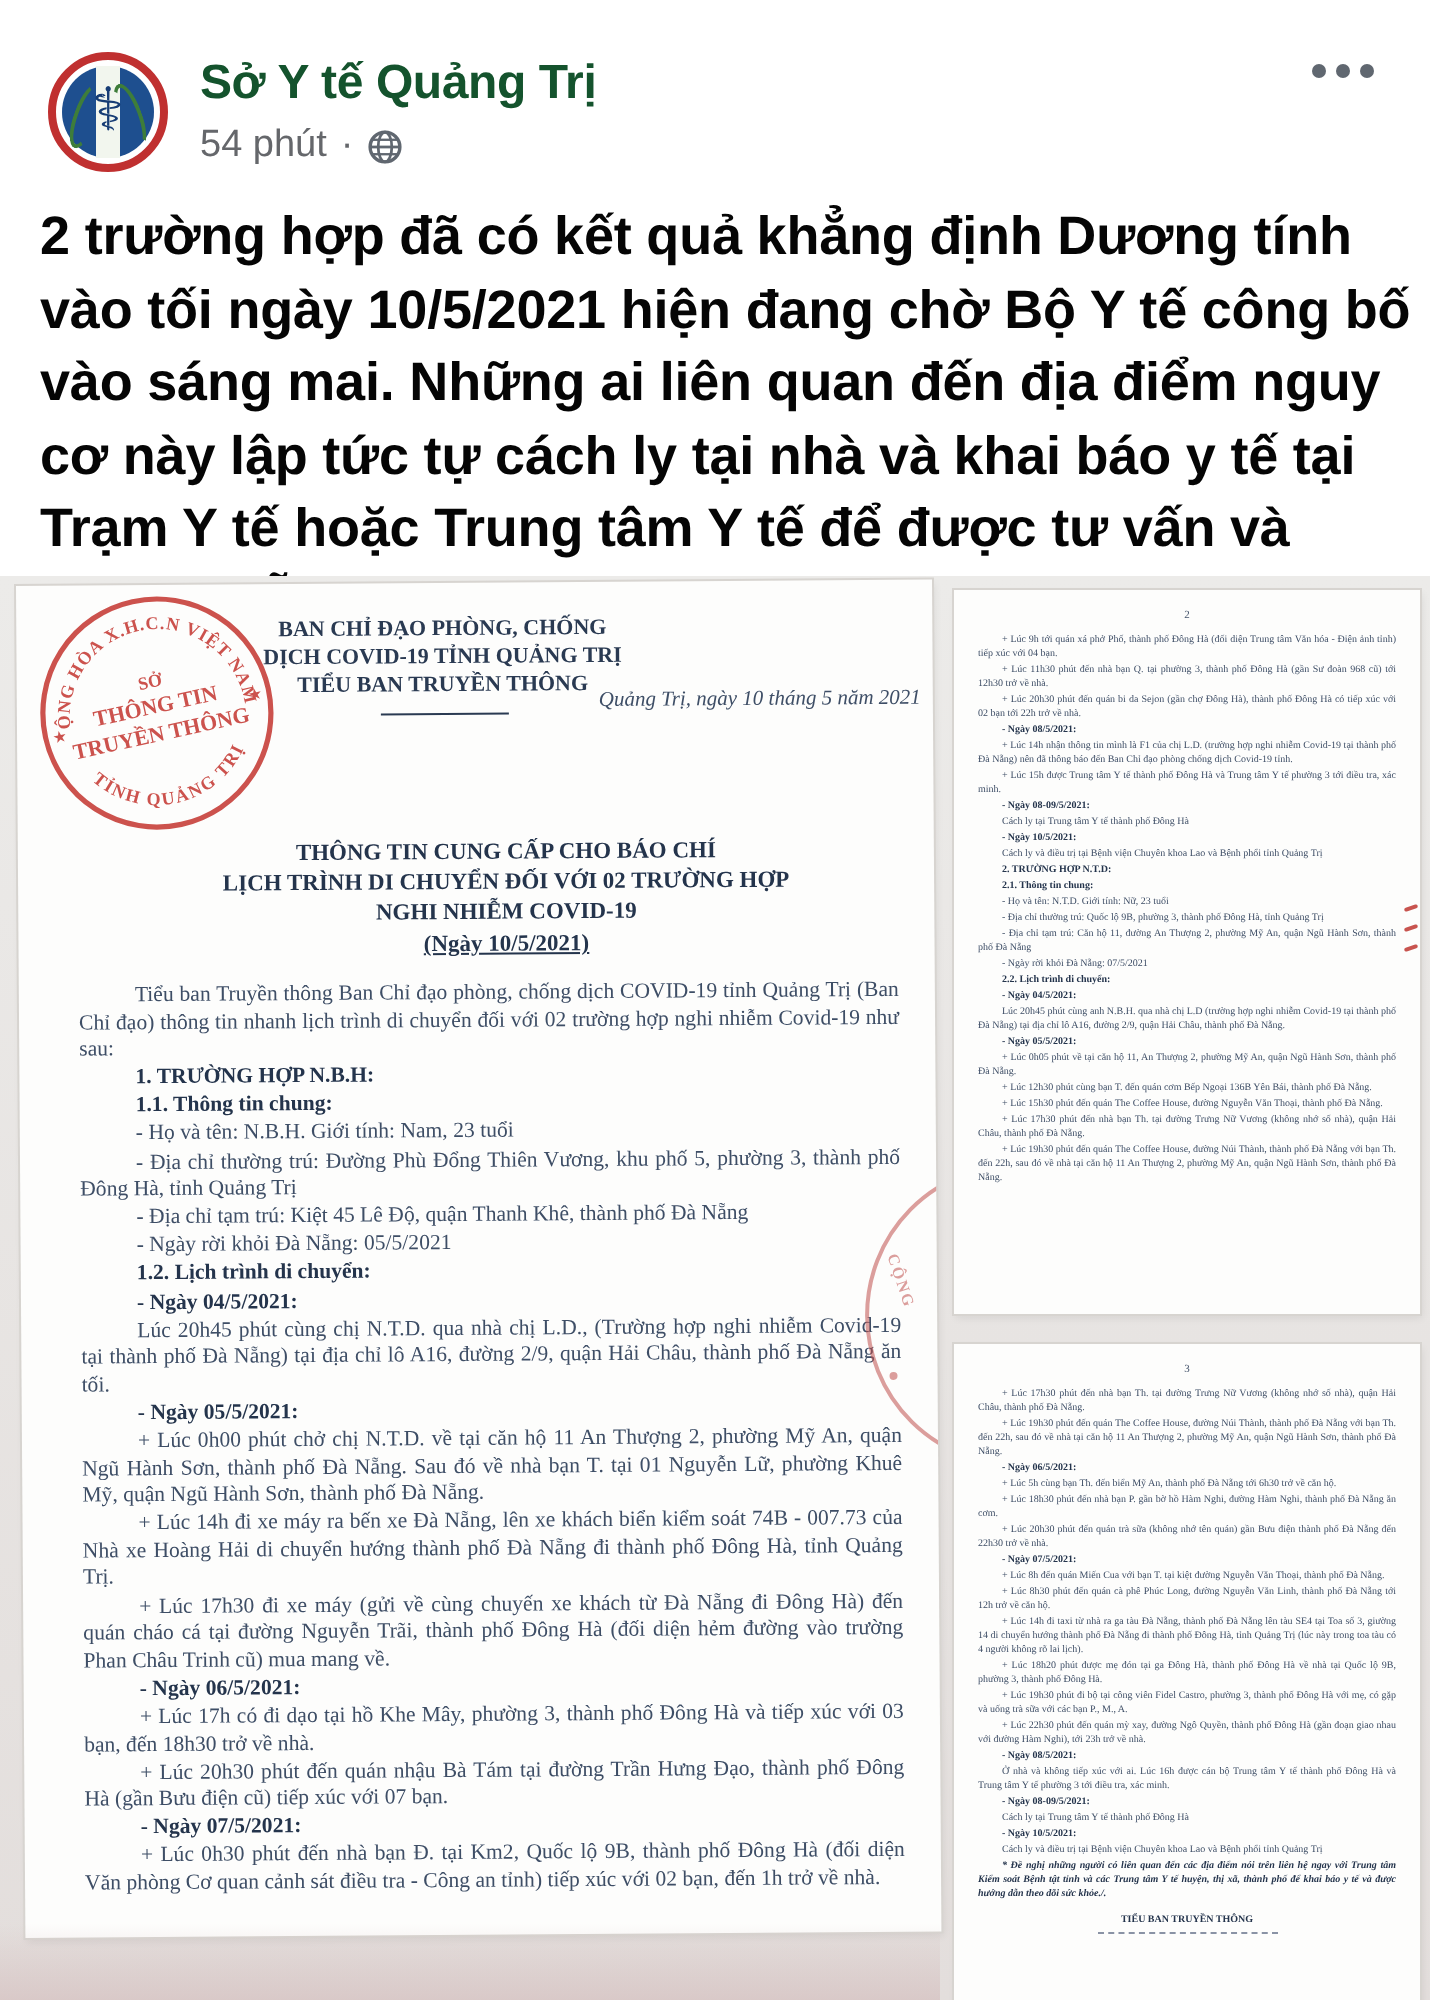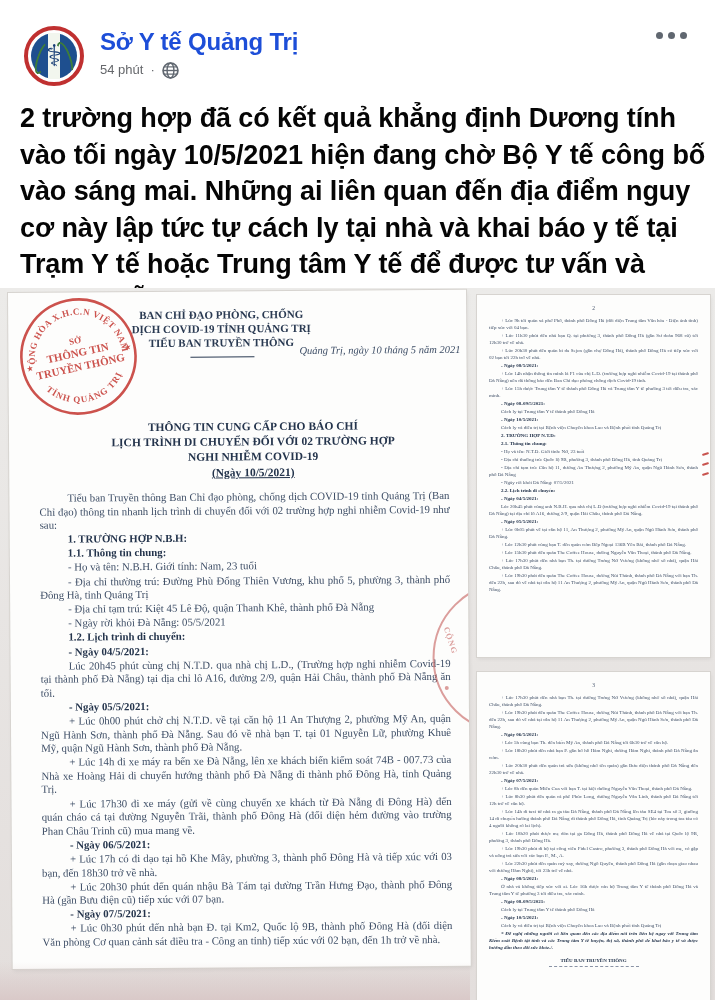--- a/index.html
+++ b/index.html
@@ -16,24 +16,24 @@
   .avatar-inner{
     position:absolute;left:3px;top:3px;width:46px;height:46px;border-radius:50%;
     background:#1e4f8f;display:flex;align-items:center;justify-content:center;
   }
   .avatar-band{position:absolute;left:17px;top:0;width:12px;height:46px;background:#f2f6ee;}
   .avatar-glyph{position:relative;font-size:30px;color:#173d75;line-height:1;}
   .avatar-wreath-l,.avatar-wreath-r{position:absolute;top:8px;width:8px;height:30px;border-radius:50%;border:2px solid #3e7d3a;border-right-color:transparent;border-top-color:transparent;}
   .avatar-wreath-l{left:6px;transform:rotate(20deg);}
   .avatar-wreath-r{right:6px;transform:rotate(160deg);}
   .page-name{
-    position:absolute;left:76px;top:4px;font-size:24px;font-weight:700;color:#1d4ed8;
+    position:absolute;left:76px;top:4px;font-size:24px;font-weight:700;color:#14532d;
     letter-spacing:-0.2px;white-space:nowrap;
   }
-  .meta-row{position:absolute;left:76px;top:38px;display:flex;gap:7px;color:#65676b;font-size:13px;}
+  .meta-row{position:absolute;left:76px;top:38px;display:flex;align-items:center;gap:7px;color:#65676b;font-size:19px;}
   .globe{width:17px;height:17px;}
   .dots-menu{position:absolute;right:0;top:4px;display:flex;gap:5px;cursor:pointer;padding:4px;}
   .dots-menu i{width:7px;height:7px;border-radius:50%;background:#606770;display:block;}
   
   .post-text{
     position:absolute;top:100px;left:20px;width:688px;
     font-size:27px;line-height:36.5px;color:#050505;letter-spacing:-0.1px;font-weight:bold;
   }
   
   .attachment{

